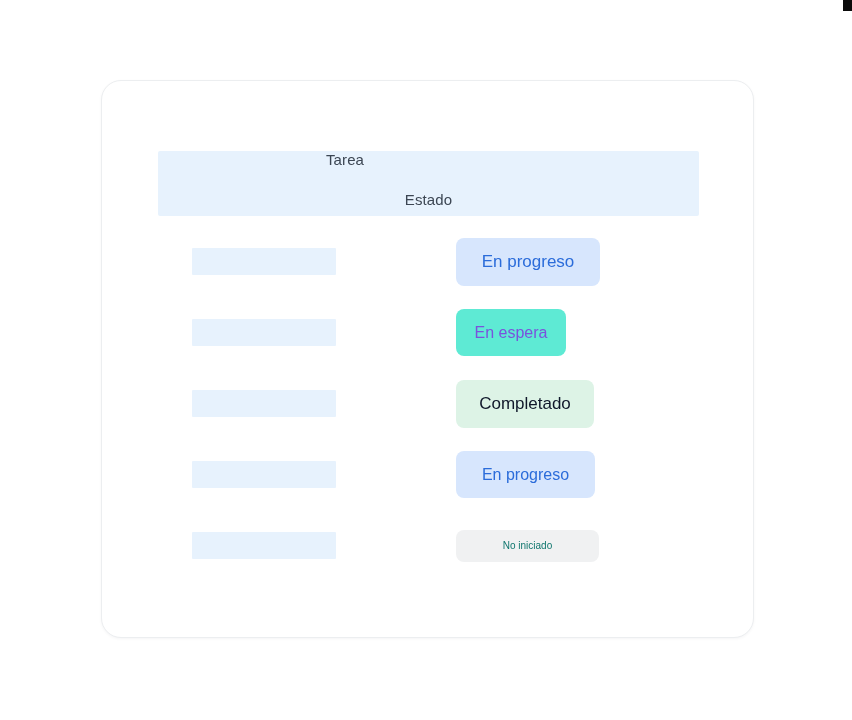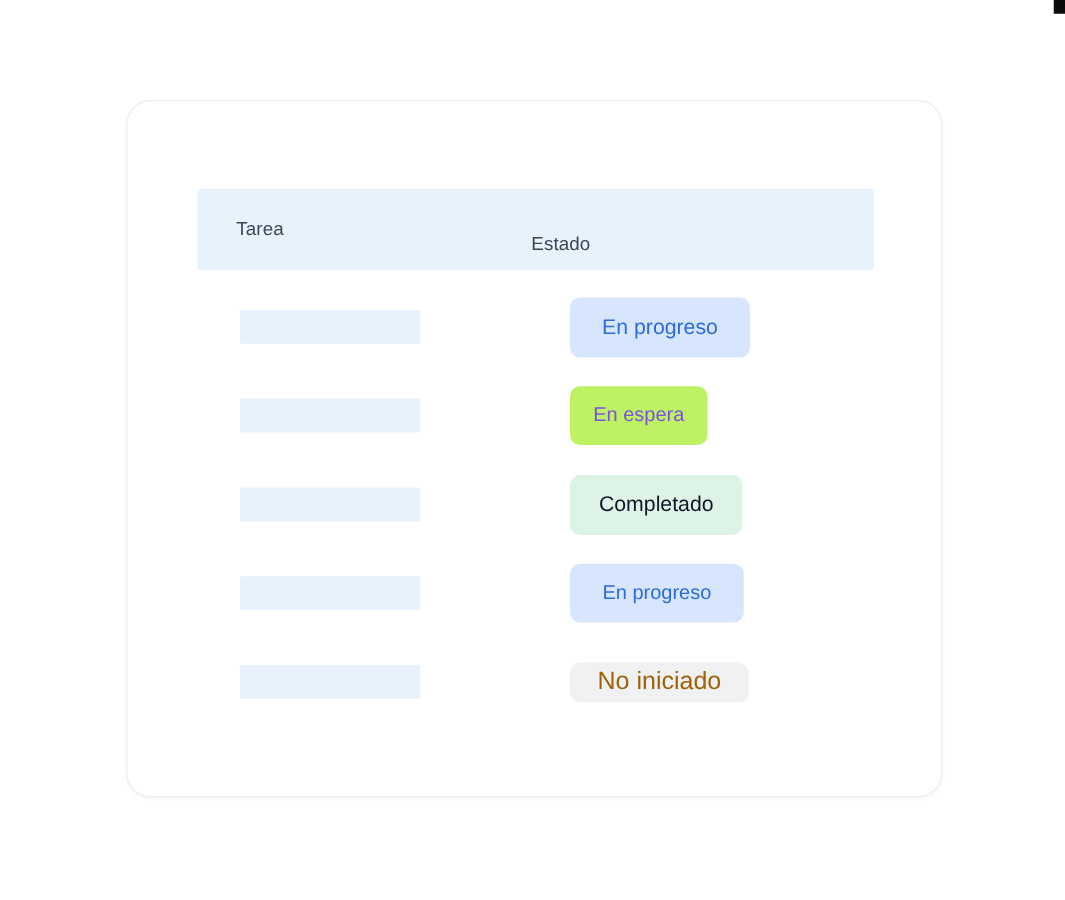--- a/index.html
+++ b/index.html
@@ -45,20 +45,21 @@
     width: 541px;
   }
 
   
   #table-header {
     display: flex;
     align-items: center;
     height: 65px;
     background: #e7f2fd;
     border-radius: 2px;
+    flex-direction: column;
   }
   .th {
     font-size: 15px;
     color: #3c4653;
     font-weight: 400;
     letter-spacing: 0.1px;
   }
   .th.col-task { width: 267px; padding-left: 31px; box-sizing: border-box; }
   .th.col-status { flex: 1; margin-top: 23px; }
 
@@ -102,43 +103,43 @@
     width: 144px;
     height: 48px;
     font-size: 17px;
     background: #d7e6fd;
     color: #2b6cda;
   }
   .badge.on-hold {
     width: 110px;
     height: 47px;
     font-size: 16px;
-    background: #bef264;
+    background: #5eead4;
     color: #7a52dd;
   }
   .badge.completed {
     width: 138px;
     height: 48px;
     font-size: 17px;
     background: #ddf3e6;
     color: #0f172a;
   }
   .badge.in-progress-sm {
     width: 139px;
     height: 47px;
     font-size: 16px;
     background: #d7e6fd;
     color: #2b6cda;
   }
   .badge.not-started {
     width: 143px;
     height: 32px;
-    font-size: 20px;
+    font-size: 10px;
     background: #f0f1f2;
-    color: #a16207;
+    color: #0f766e;
   }
 </style>
 </head>
 <body>
 
 <div id="corner-mark"></div>
 
 <div id="card">
 
   <div id="table">

